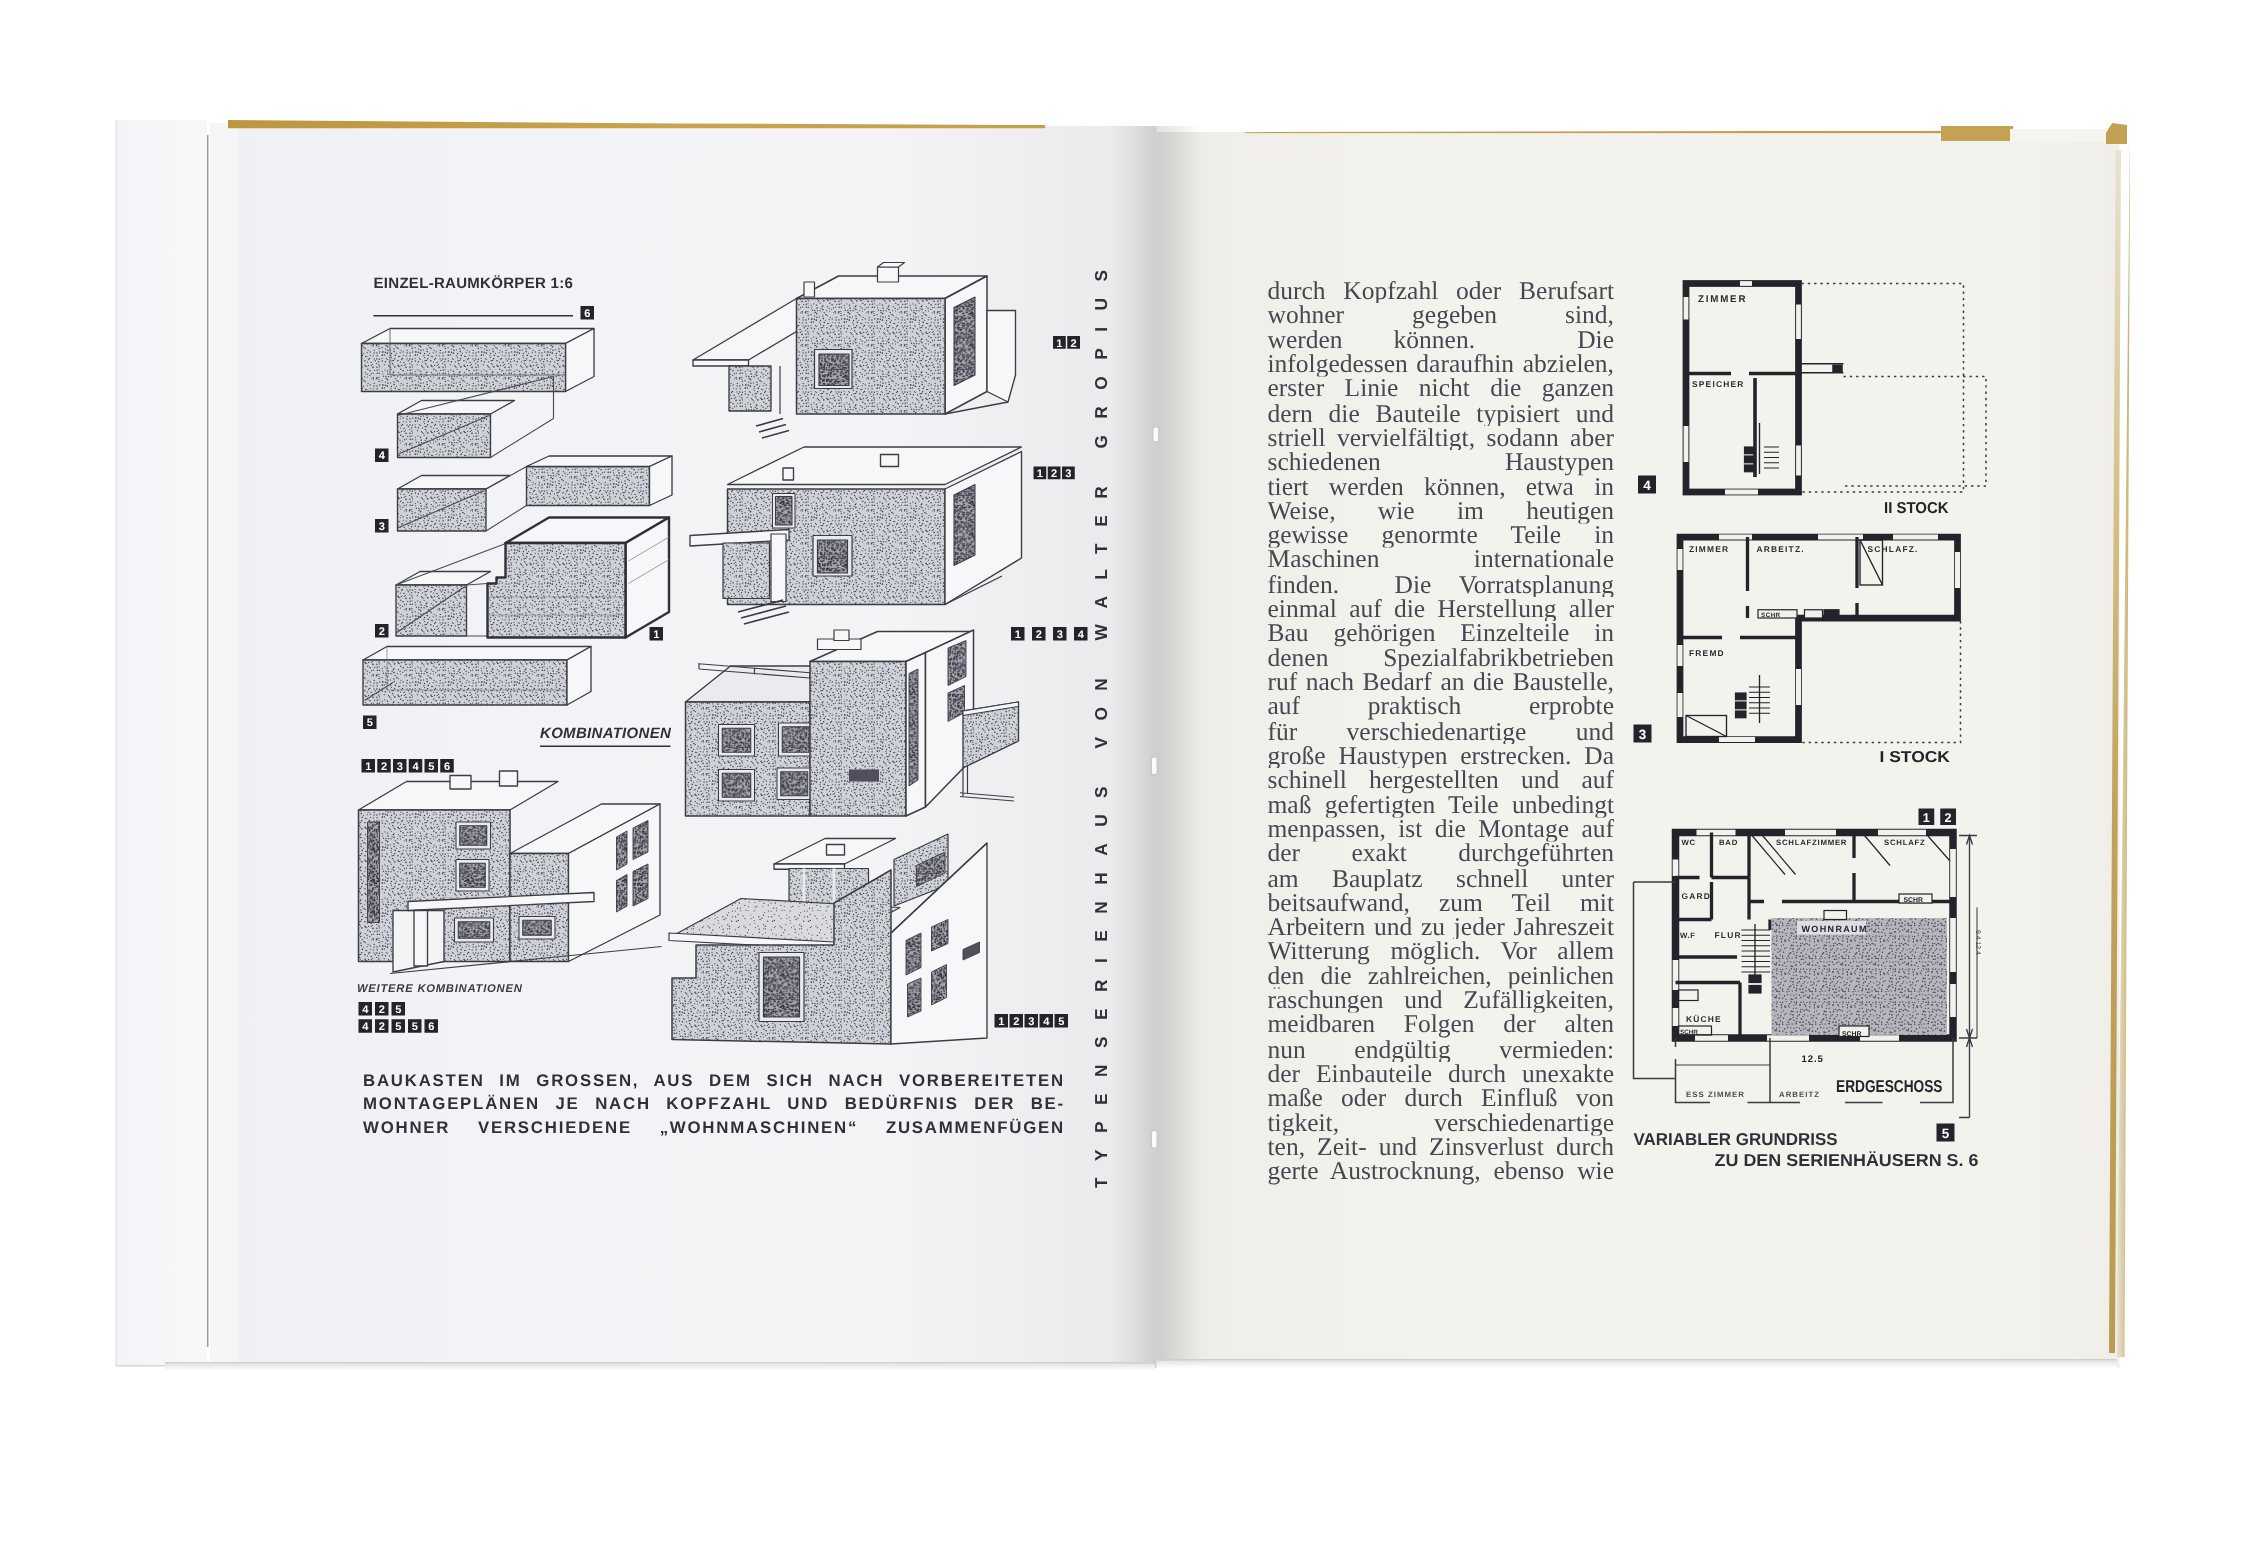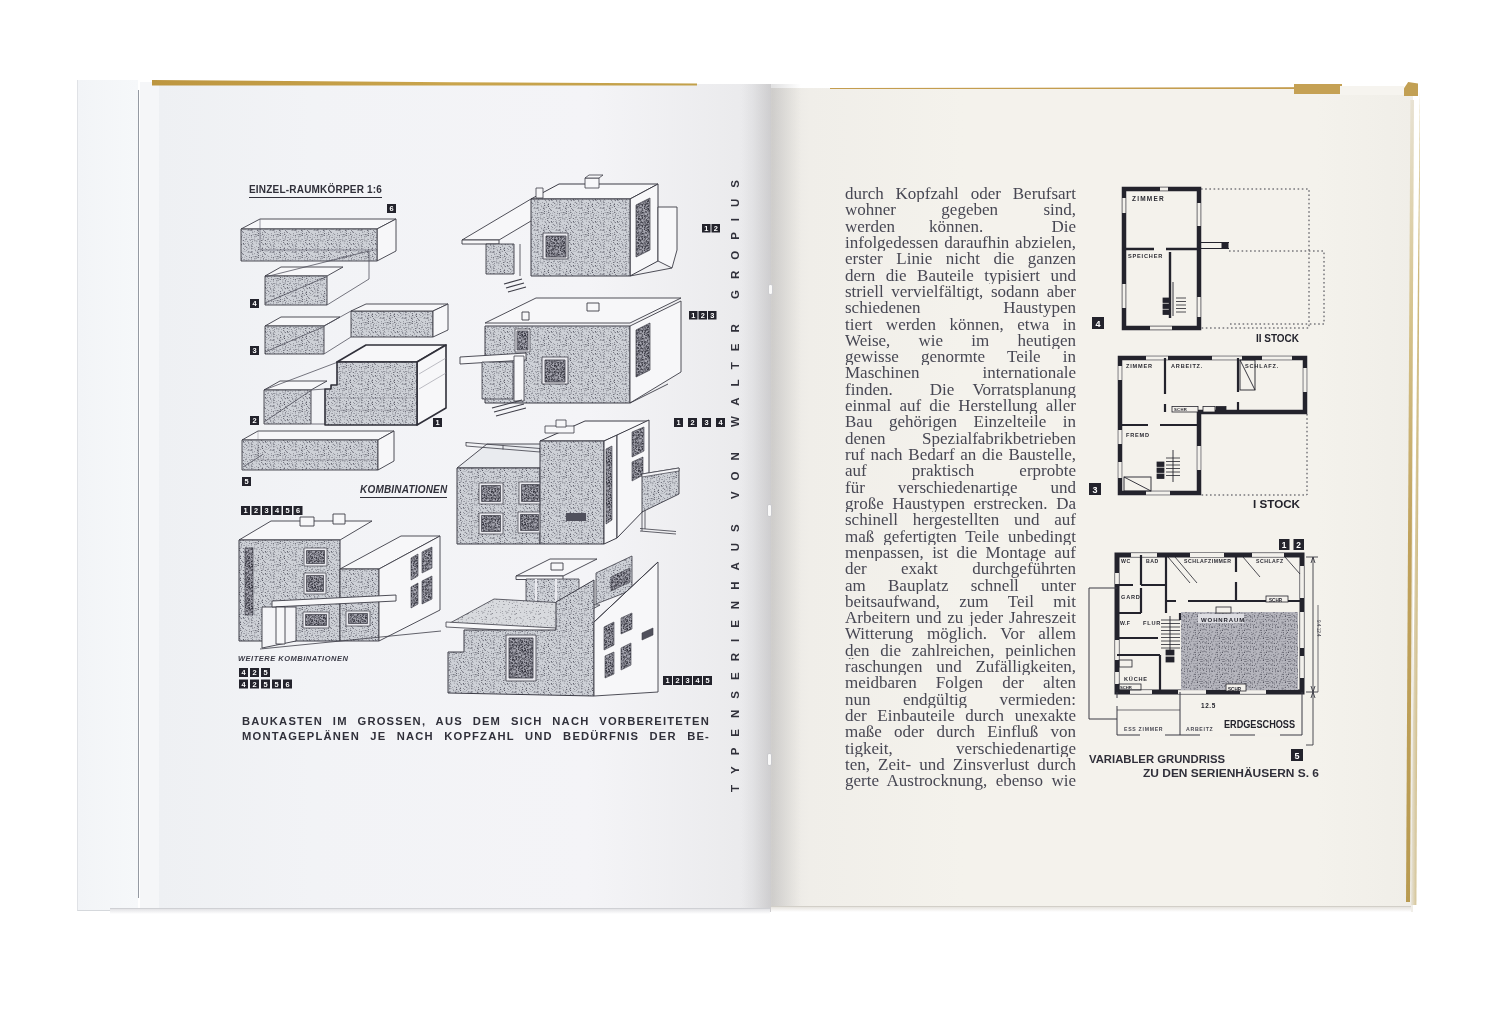--- a/index.html
+++ b/index.html
@@ -1133,29 +1133,30 @@
       </g>
 <g>
         <rect x="1291" y="749" width="12" height="12" fill="#23232c"></rect>
         <text x="1297" y="758.5" font-size="9">5</text>
       </g>
 </g>
 </svg>
 
 <div id="texts">
 
-<div class="abs cap" style="left:249px;top:184px;font-size:10px;letter-spacing:0.2px;border-bottom:1.5px solid #30303a;padding-bottom:2px;">EINZEL-RAUMKÖRPER 1:6</div>
+<div class="abs cap" style="left:249px;top:184px;font-size:10px;letter-spacing:0.2px;border-bottom:1.5px solid #30303a;padding-bottom:15px;">EINZEL-RAUMKÖRPER 1:6</div>
 
 <div class="abs cap" style="left:360px;top:484px;font-size:10px;letter-spacing:0.2px;border-bottom:1.5px solid #30303a;padding-bottom:2px;font-style:italic;">KOMBINATIONEN</div>
 
 <div class="abs cap" style="left:238px;top:654px;font-size:7.5px;letter-spacing:0.5px;color:#3a3a46;font-style:italic;">WEITERE KOMBINATIONEN</div>
 
 <div class="abs cap" id="bigcap" style="left:242px;top:714px;width:468px;font-size:11.2px;letter-spacing:1.2px;line-height:15.3px;">
 <div>BAUKASTEN IM GROSSEN, AUS DEM SICH NACH VORBEREITETEN</div>
 <div>MONTAGEPLÄNEN JE NACH KOPFZAHL UND BEDÜRFNIS DER BE-</div>
+<div>WOHNER VERSCHIEDENE „WOHNMASCHINEN“ ZUSAMMENFÜGEN</div>
 </div>
 
 <div class="abs" style="left:729px;top:180px;width:18px;height:610px;">
   <div class="cap" style="width:612px;transform-origin:0 0;transform:rotate(-90deg) translate(-612px,0);font-size:11.5px;letter-spacing:11px;white-space:nowrap;">TYPENSERIENHAUS&nbsp;VON&nbsp;WALTER&nbsp;GROPIUS</div>
 </div>
 
 <div class="abs ser" id="col" style="left:845px;top:186px;width:231px;font-size:17px;line-height:16.32px;">
 <div>durch Kopfzahl oder Berufsart der Be-</div>
 <div>wohner gegeben sind, zweckmäßig erfüllt</div>
 <div>werden können.&nbsp; Die Organisation muß</div>

